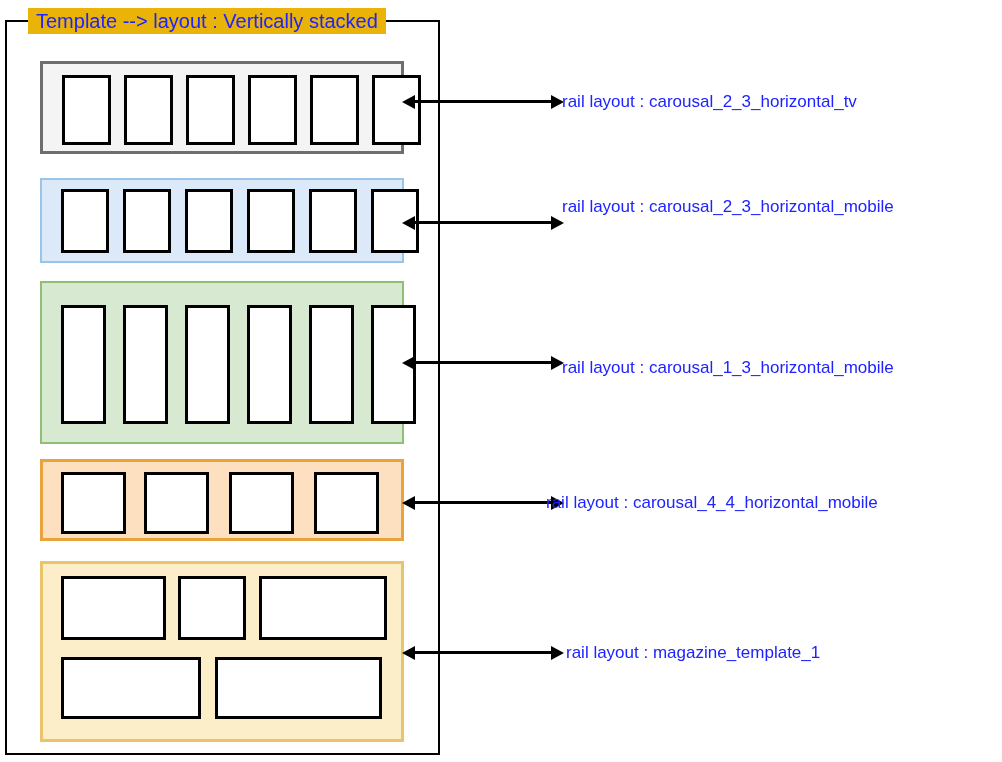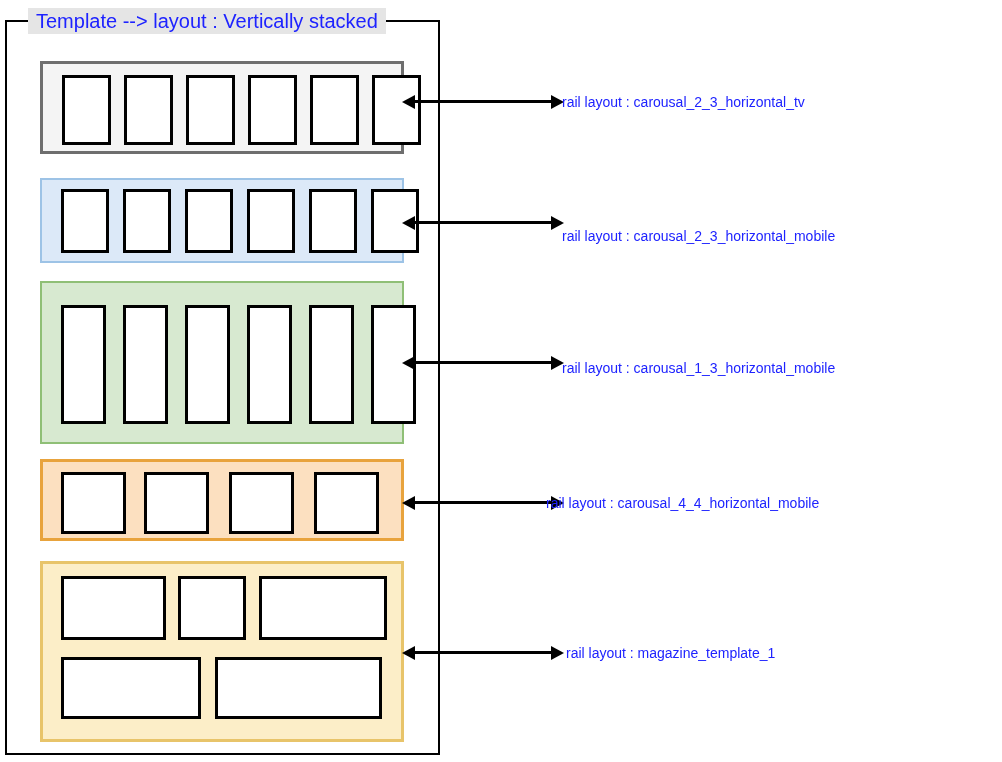--- a/index.html
+++ b/index.html
@@ -26,21 +26,21 @@
     box-sizing: border-box;
     background: transparent;
   }
   #template-legend {
     position: absolute;
     left: 28px;
     top: 8px;
     height: 26px;
     line-height: 26px;
     padding: 0 8px;
-    background: #e5e5e5;
+    background: #eab308;
     color: #1e23ff;
     font-size: 20px;
     white-space: nowrap;
     z-index: 5;
   }
 
   
   .rail {
     position: absolute;
     box-sizing: border-box;
@@ -89,21 +89,21 @@
   .connector .head-right {
     right: -12px;
     transform: translateY(-50%);
     border-left: 13px solid #000000;
   }
 
   
   .rail-label {
     position: absolute;
     color: #1e23ff;
-    font-size: 14px;
+    font-size: 17px;
     white-space: nowrap;
     z-index: 4;
     transform: translateY(-50%);
   }
   .rail-label .lbl-key { }
   .rail-label .lbl-val { }
 </style>
 </head>
 <body>
 
@@ -135,21 +135,21 @@
     <div class="card" style="left:143px; top:9px; width:48px; height:64px;"></div>
     <div class="card" style="left:205px; top:9px; width:48px; height:64px;"></div>
     <div class="card" style="left:267px; top:9px; width:48px; height:64px;"></div>
     <div class="card" style="left:329px; top:9px; width:48px; height:64px;"></div>
   </div>
 </div>
 <div class="connector" style="left:414px; top:221px; width:138px;">
   <span class="head-left"></span>
   <span class="head-right"></span>
 </div>
-<div class="rail-label" style="left:562px; top:236px;">
+<div class="rail-label" style="left:562px; top:207px;">
   <span class="lbl-key">rail layout : </span><span class="lbl-val">carousal_2_3_horizontal_mobile</span>
 </div>
 
 <div class="rail rail-green" style="left:40px; top:281px; width:364px; height:163px;">
   <div class="rail-inner">
     <div class="card" style="left:19px;  top:22px; width:45px; height:119px;"></div>
     <div class="card" style="left:81px;  top:22px; width:45px; height:119px;"></div>
     <div class="card" style="left:143px; top:22px; width:45px; height:119px;"></div>
     <div class="card" style="left:205px; top:22px; width:45px; height:119px;"></div>
     <div class="card" style="left:267px; top:22px; width:45px; height:119px;"></div>

